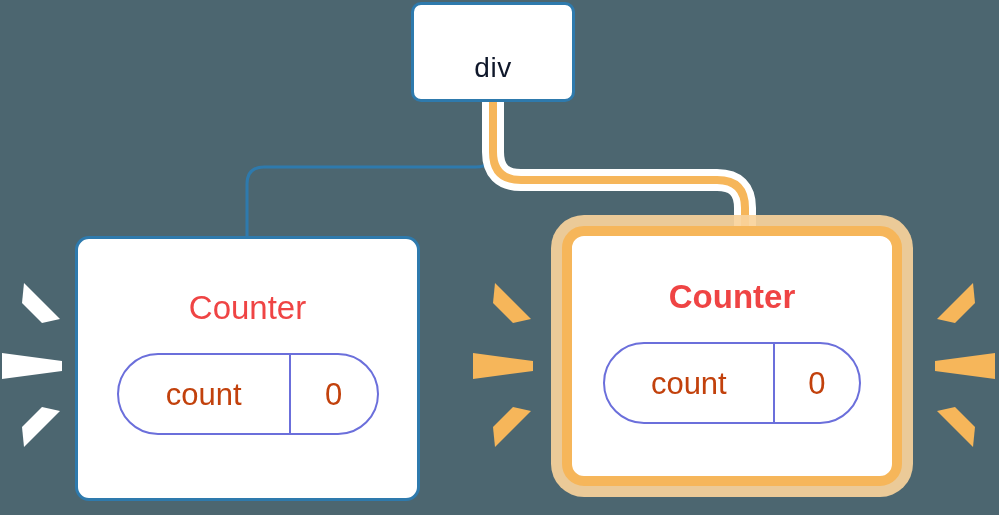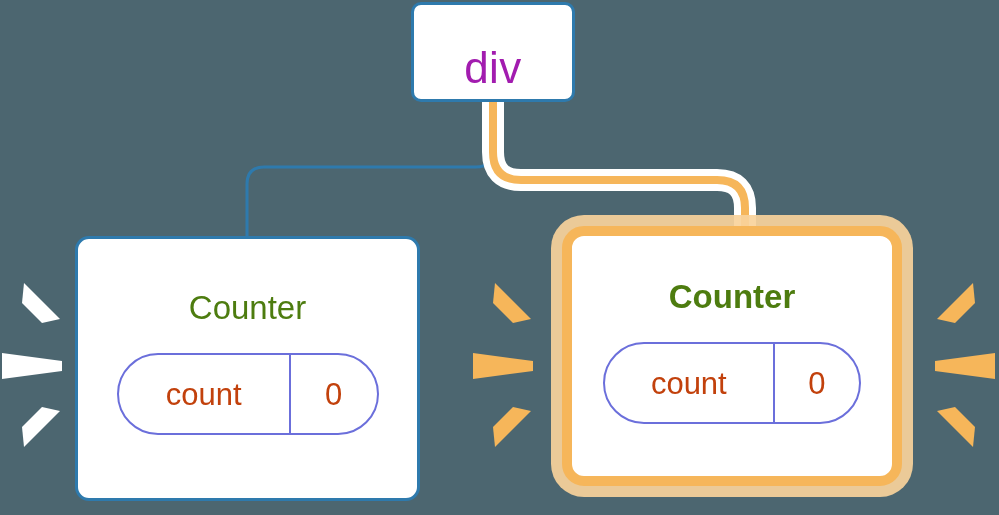--- a/index.html
+++ b/index.html
@@ -39,22 +39,22 @@
     left: 411px;
     top: 2px;
     width: 164px;
     height: 100px;
     border: 3px solid #2e7aad;
     border-radius: 10px;
     justify-content: center;
     z-index: 6;
   }
   #div-node .node-title {
-    font-size: 44px;
-    color: #a21caf;
+    font-size: 28px;
+    color: #0f172a;
     letter-spacing: 0.5px;
     line-height: 1;
     margin-top: 32px;
   }
 
   
   .counter-node {
     border-radius: 14px;
     justify-content: flex-start;
   }
@@ -71,21 +71,21 @@
     top: 226px;
     width: 340px;
     height: 260px;
     border: 10px solid #f6b65a;
     box-shadow: 0 0 0 11px rgba(248, 211, 155, 0.92);
     border-radius: 22px;
     z-index: 7;
   }
 
   .node-title {
-    color: #4d7c0f;
+    color: #ef4444;
     font-size: 33px;
     line-height: 1;
   }
   #counter-left .node-title {
     margin-top: 52px;
     font-weight: 400;
   }
   #counter-right .node-title {
     margin-top: 44px;
     font-weight: 700;

